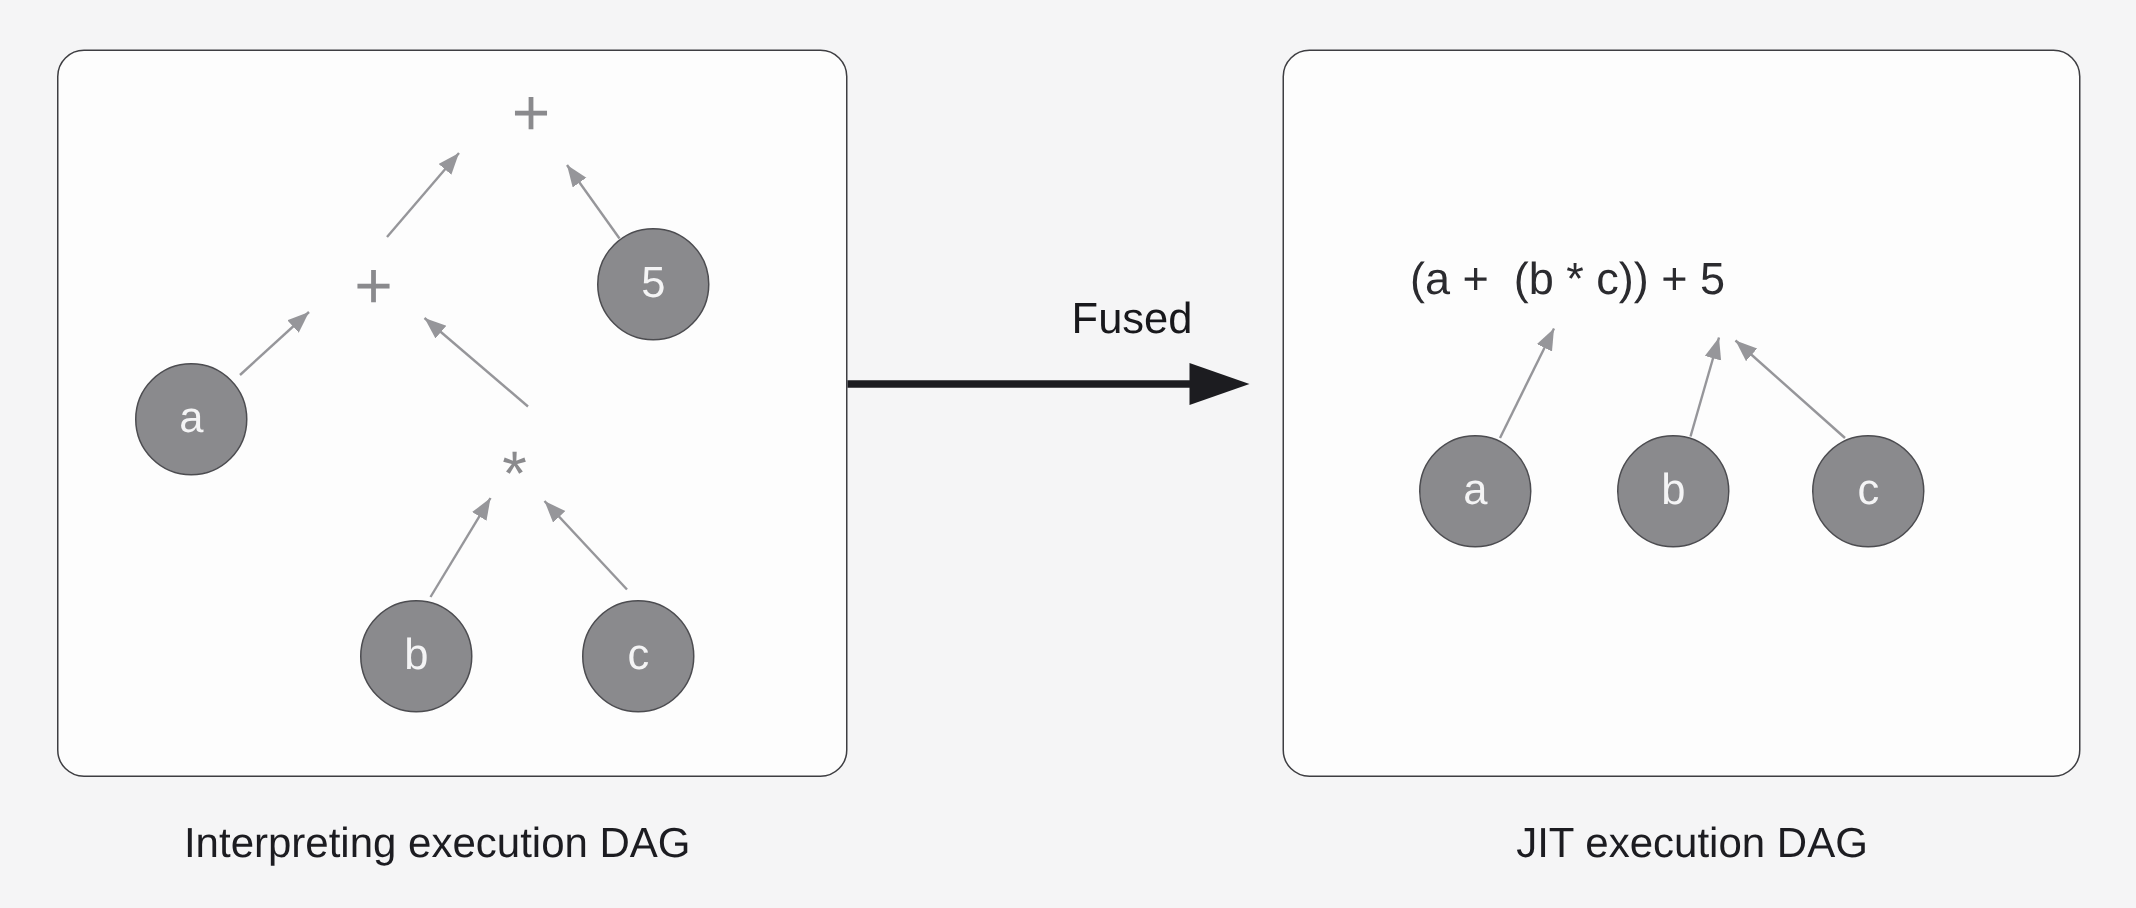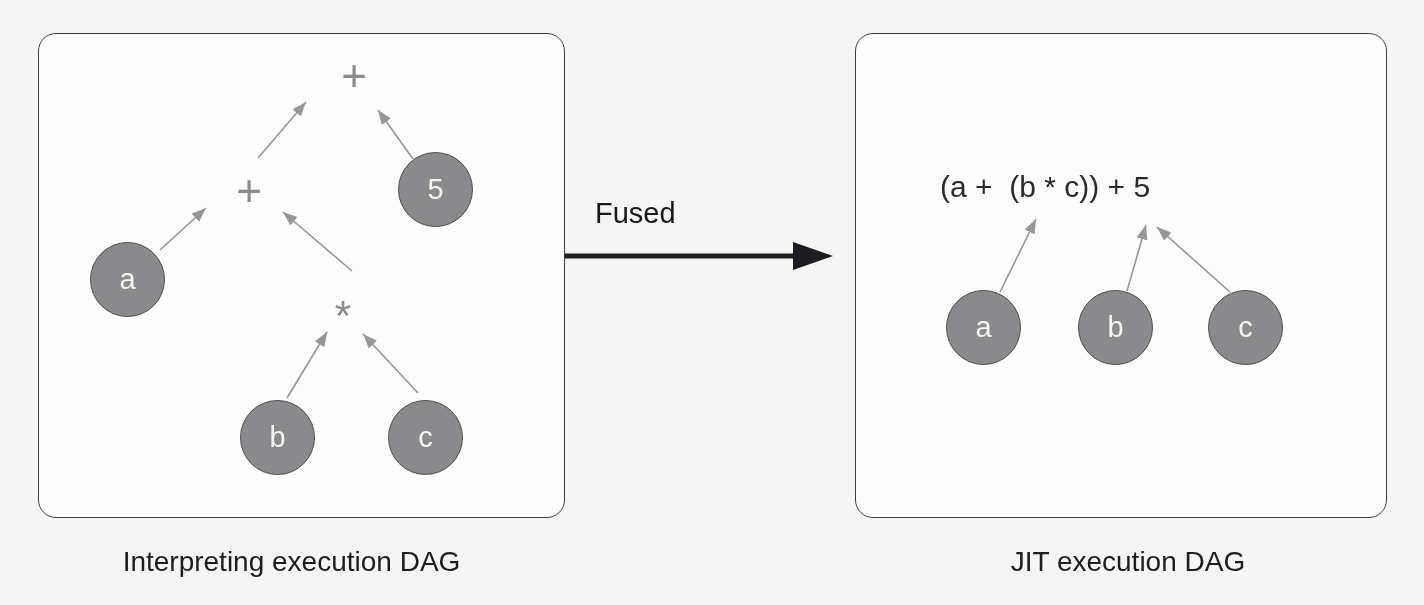--- a/index.html
+++ b/index.html
@@ -60,21 +60,21 @@
     width: 400px;
     font-size: 30px;
     color: #2b2b2f;
     white-space: pre;
     z-index: 3;
   }
   .fused-label {
     position: absolute;
     left: 595px; top: 197px;
     width: 200px;
-    text-align: left;
+    text-align: right;
     font-size: 29px;
     color: #18181c;
     z-index: 3;
   }
   .caption {
     position: absolute;
     top: 546px;
     text-align: center;
     font-size: 28px;
     color: #1c1c21;

